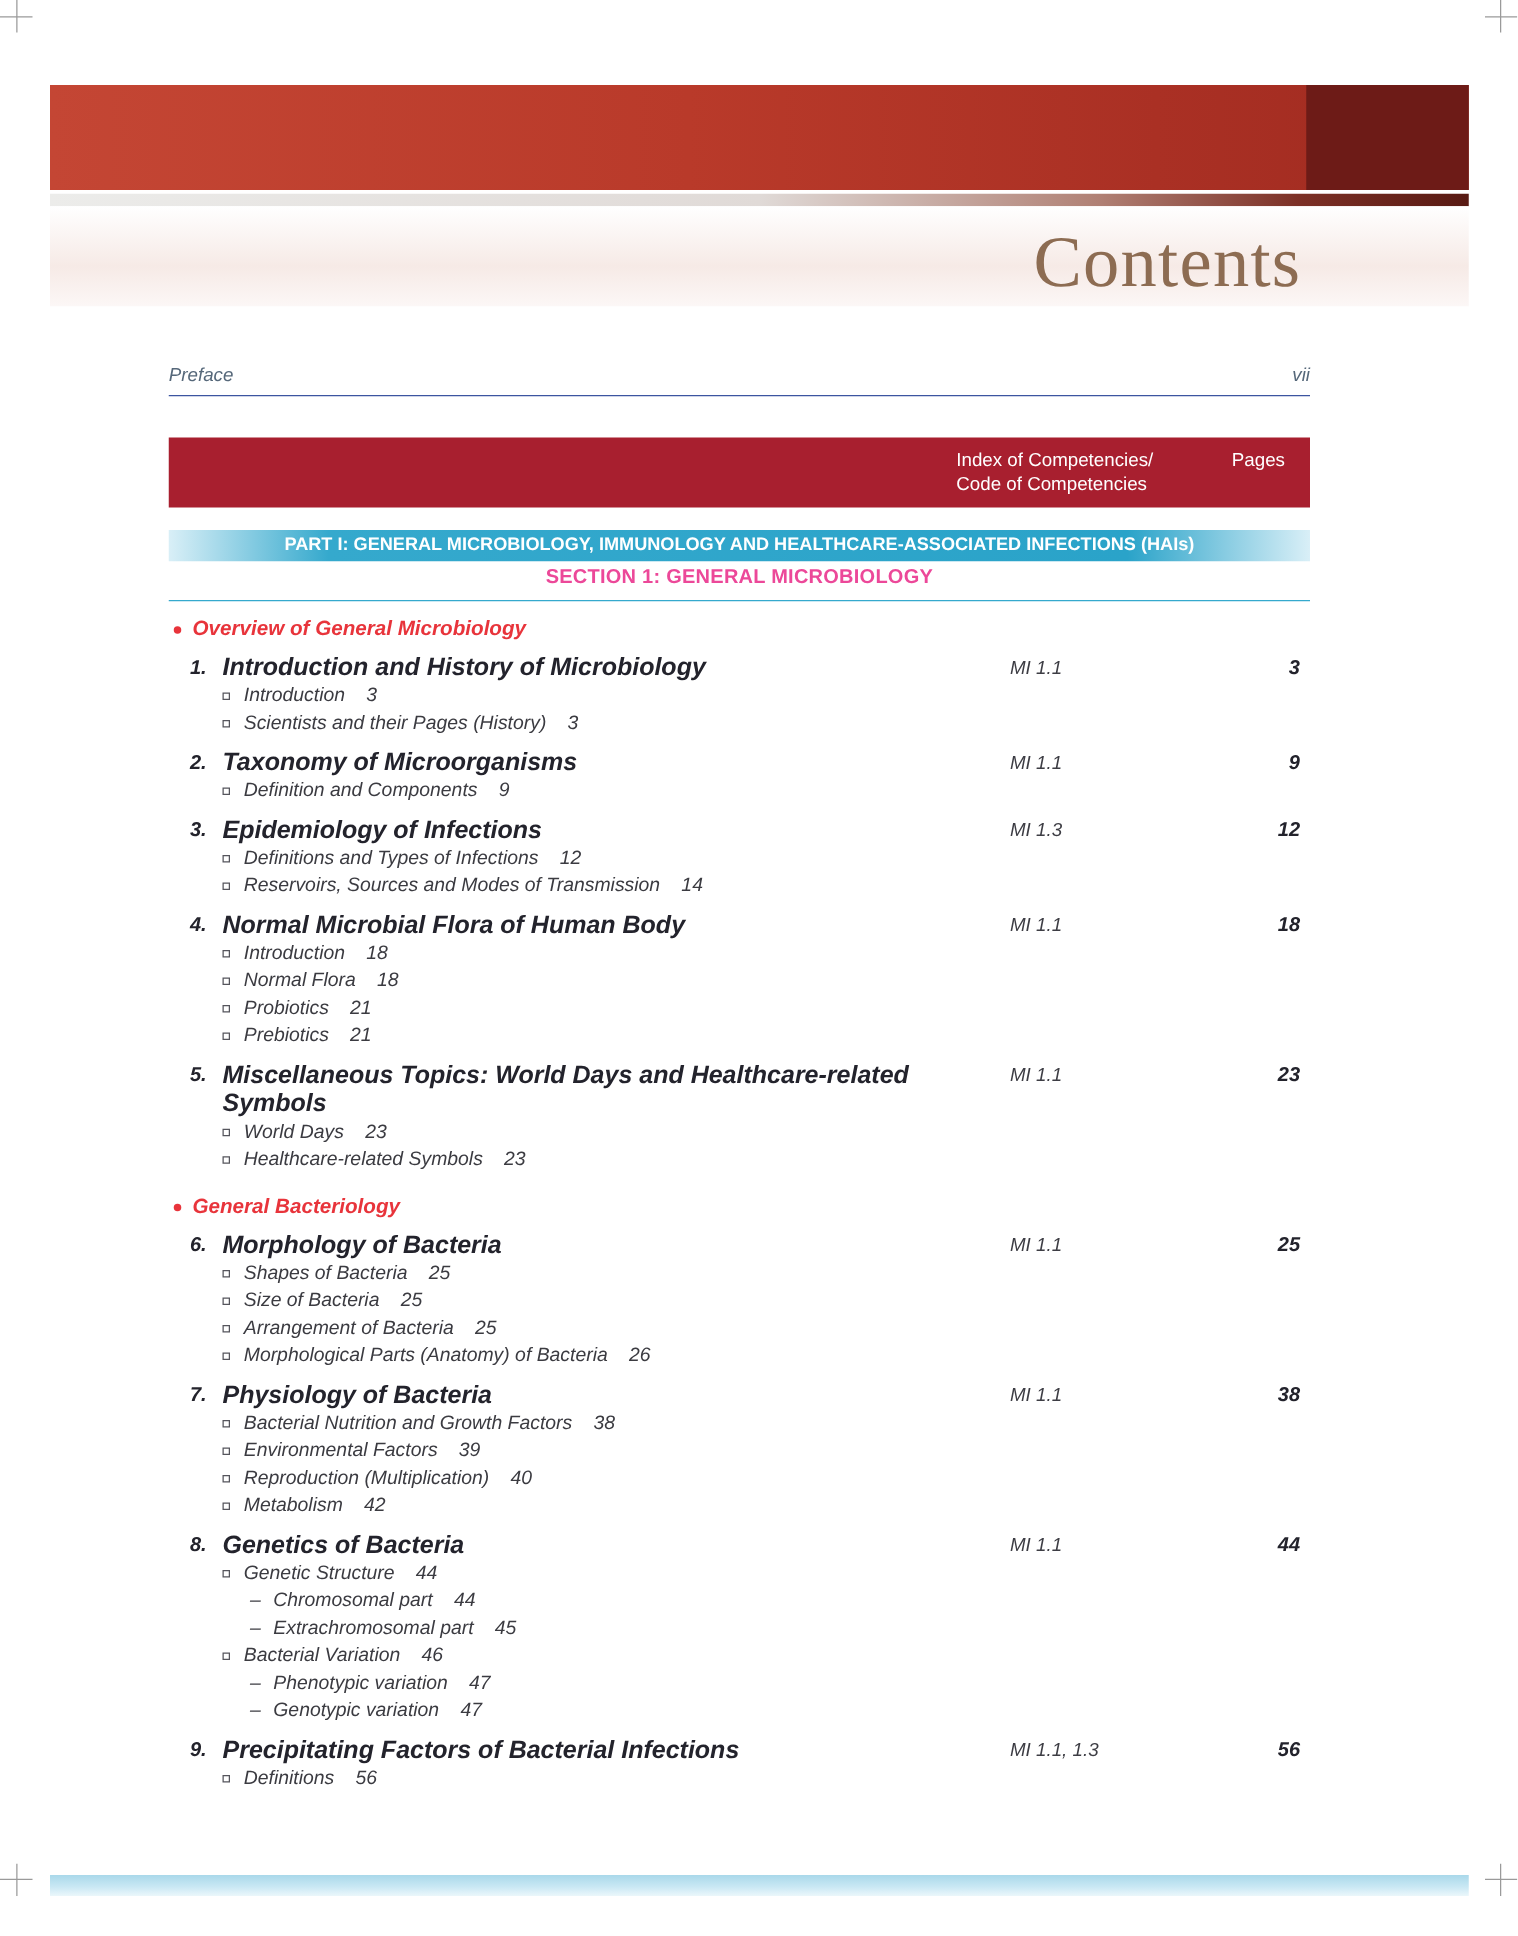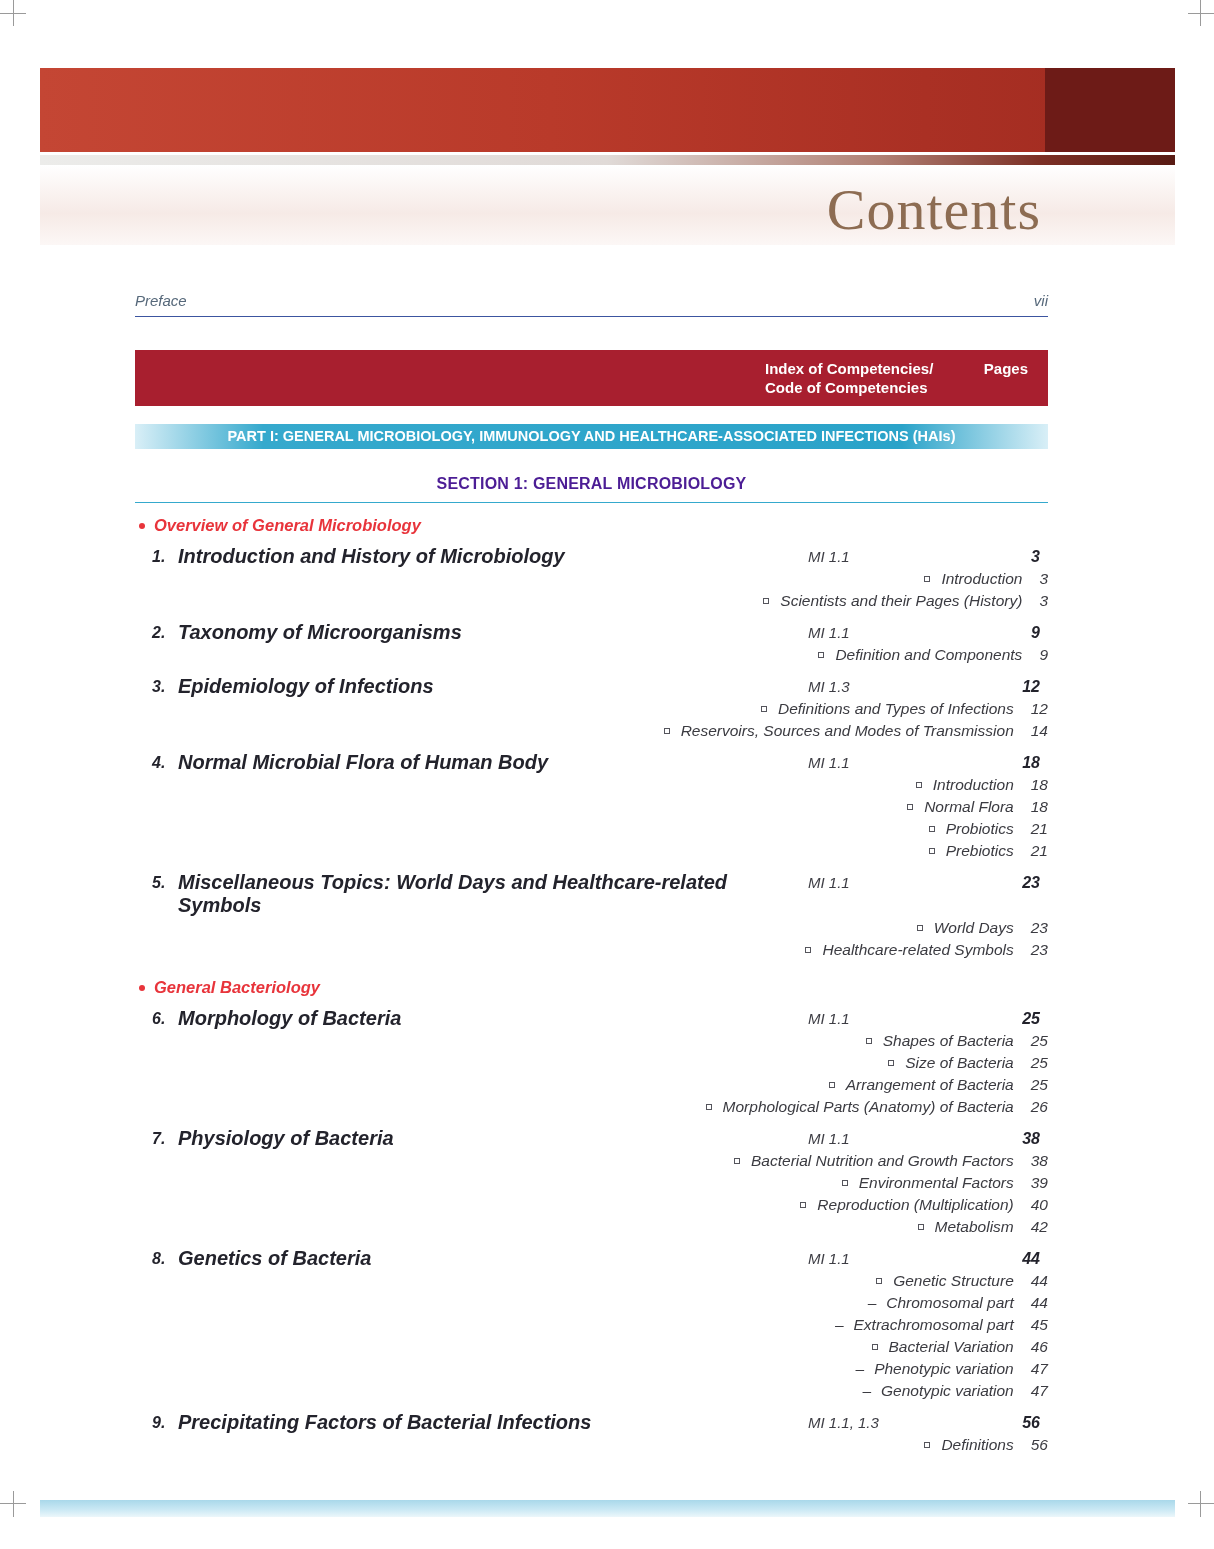--- a/index.html
+++ b/index.html
@@ -28,50 +28,50 @@
                     font-family:"Liberation Serif", serif; font-weight:400;
                     font-size:58px; color:#8d6c52; letter-spacing:1px; }
 
   
   .inner { position:absolute; left:135px; top:292px; width:913px; }
 
   .preface-row { display:flex; justify-content:space-between; align-items:baseline;
                  font-style:italic; color:#56687a; font-size:15px;
                  padding-bottom:7px; border-bottom:1.5px solid #3c55a0; }
 
-  .comp-bar { margin-top:33px; background:#a81f2f; color:#ffffff; font-weight:bold; font-size:15px;
+  .comp-bar { margin-top:33px; background:#a81f2f; color:#ffffff; font-weight:normal; font-size:15px;
               display:grid; grid-template-columns:630px 185px 98px; padding:9px 0; }
   .comp-col { grid-column:2; line-height:19px; }
   .pages-label { grid-column:3; text-align:right; padding-right:20px; line-height:19px; }
 
   .part-bar { margin-top:18px; height:25px; line-height:25px; text-align:center;
               color:#ffffff; font-weight:bold; font-size:14.5px;
               background:linear-gradient(to right,#d9eff7 0%,#35a9cd 14%,#2aa3c9 84%,#d9eff7 100%); }
 
-  .section-heading { margin-top:26px; text-align:center; color:#4c1d95; font-weight:bold;
+  .section-heading { margin-top:4px; text-align:center; color:#ec4899; font-weight:bold;
                      font-size:16px; letter-spacing:.2px; padding-bottom:9px;
                      border-bottom:1px solid #35a9cd; }
 
   .group { margin-top:16px;font-style:italic; }
   .group:first-child { margin-top:12px; }
   .group-heading { display:flex; align-items:center; color:#e8343b; font-weight:bold;
                    font-size:16.5px; line-height:21px; margin-left:4px; }
   .group-bullet { width:6px; height:6px; border-radius:50%; background:#e8343b; margin-right:9px; flex:none; }
 
   .chapter { margin-top:9px; }
   .chapter-row { display:grid; grid-template-columns:613px 185px 98px; align-items:baseline;
                  padding-left:17px; line-height:23px; }
   .chapter-title-cell { display:flex; }
   .chapter-num { width:26px; flex:none; font-weight:bold; font-size:16px; color:#23232c; }
   .chapter-title { font-weight:bold; font-size:20px; color:#23232c; }
   .chapter-code { font-size:15px; color:#3d3d44;margin-left:43px; }
   .chapter-page { font-weight:bold; font-size:16px; color:#23232c; text-align:right; padding-right:8px; }
 
   .sub-item { display:flex; align-items:baseline; padding-left:43px;
-              color:#3b3b41; font-size:15.5px; line-height:22px;justify-content:flex-end; }
+              color:#3b3b41; font-size:15.5px; line-height:22px; }
   .sub-item .sq { width:6px; height:6px; border:1.5px solid #55555c; background:transparent;
                   margin-right:11px; flex:none; align-self:center; }
   .sub-item.level2 { padding-left:65px; }
   .sub-item .dash { margin-right:10px; flex:none; }
   .sub-page { margin-left:17px; }
 
   .bottom-strip { position:absolute; left:40px; bottom:0; width:1135px; height:17px;
                   background:linear-gradient(to bottom,#a9d8ea 0%,#c9e8f4 55%,#ecf7fb 100%); }
 </style>
 </head>

